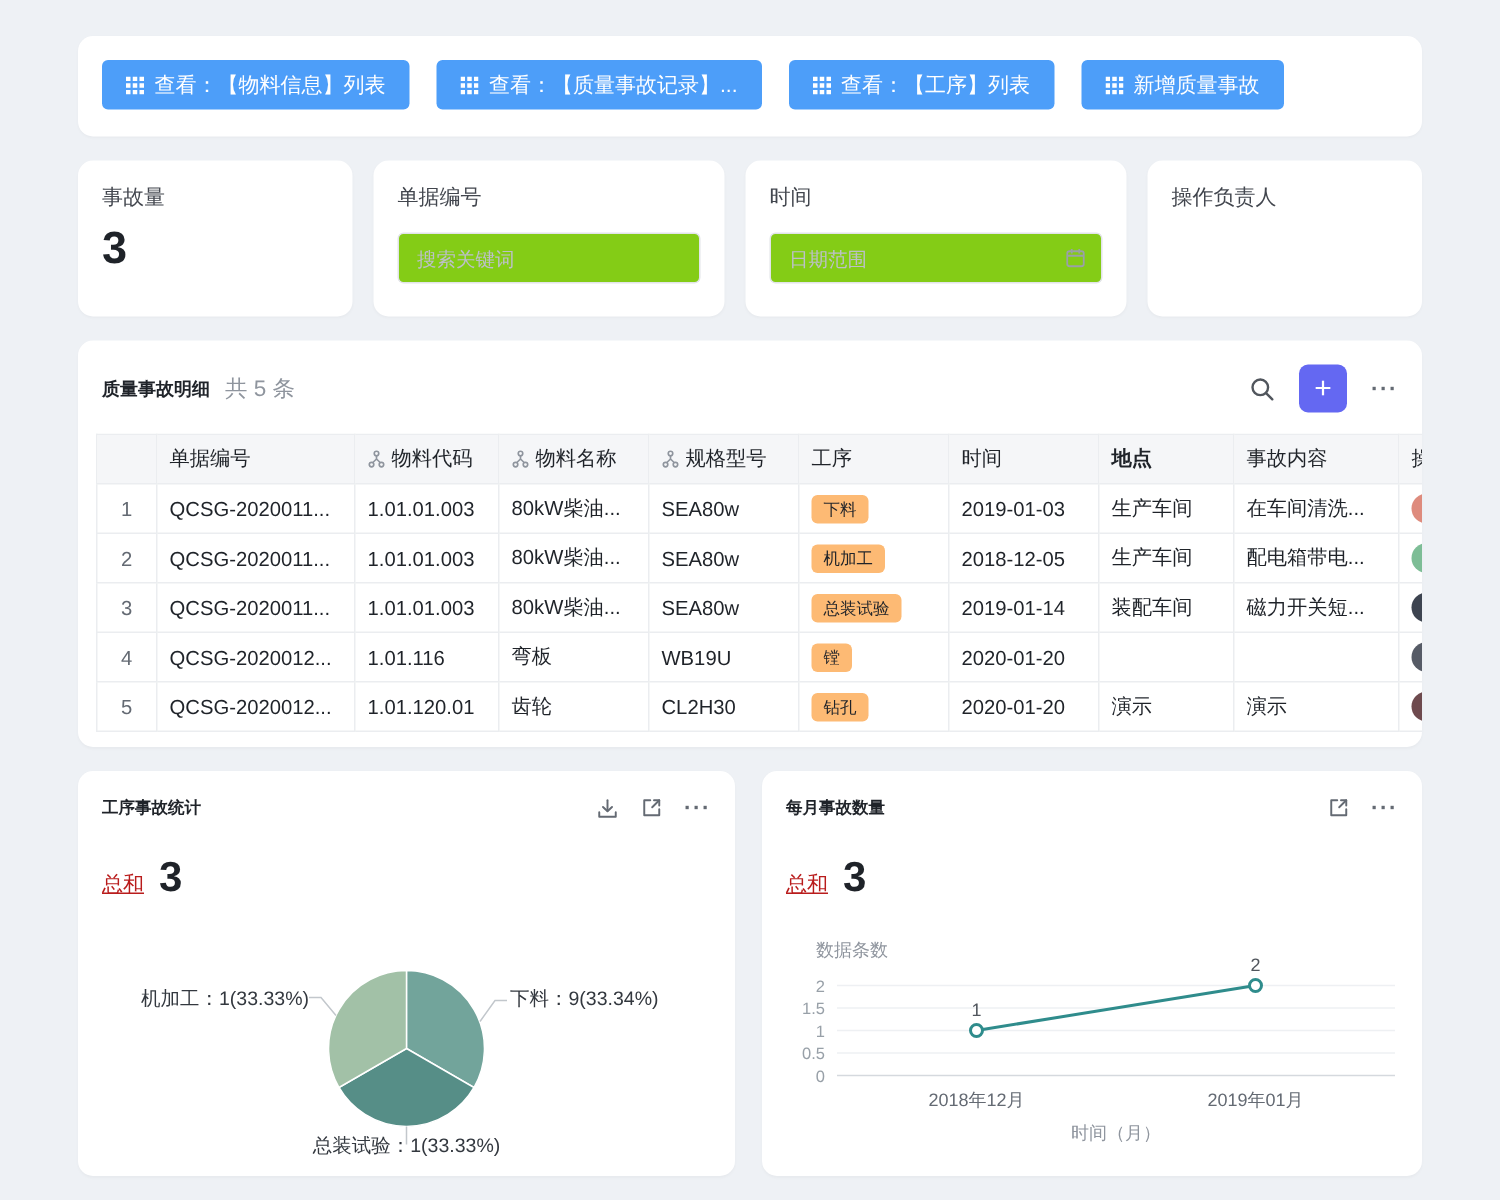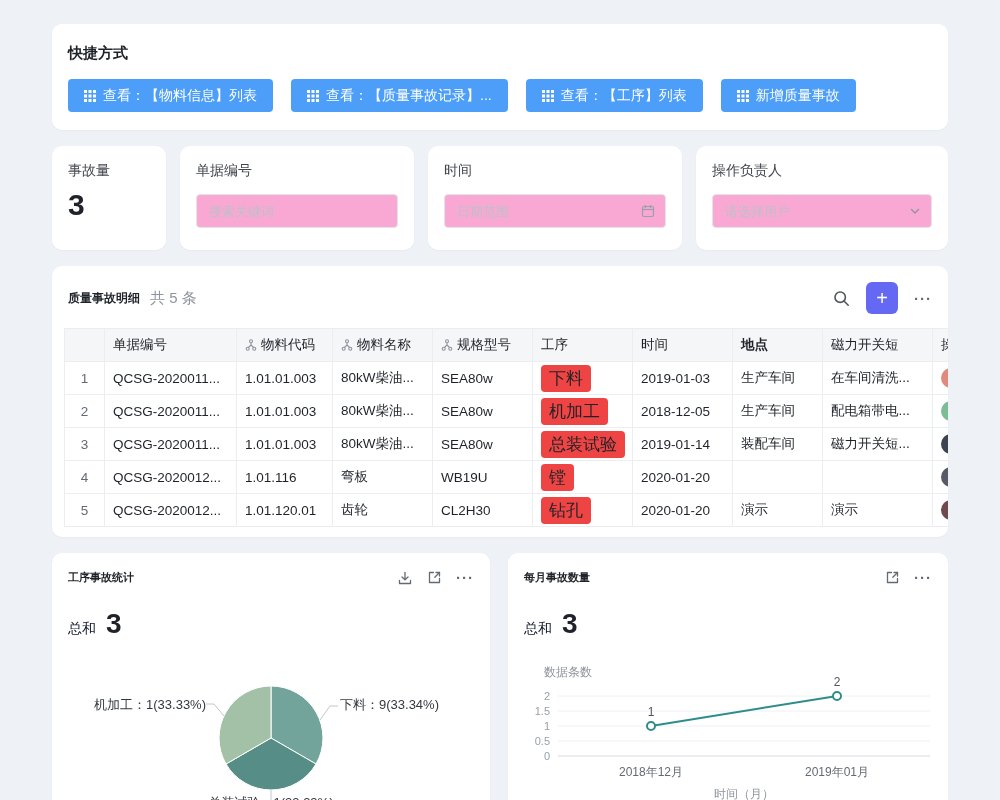--- a/index.html
+++ b/index.html
@@ -9,68 +9,67 @@
   
   .shortcuts{padding:16px 16px 18px;}
   .shortcuts h2{font-size:15px;font-weight:700;margin:4px 0 16px;}
   .btn-row{display:flex;gap:18px;}
   .blue-btn{display:flex;align-items:center;gap:7px;background:#4d9ef9;color:#fff;border:none;border-radius:4px;height:33px;padding:0 16px;font-size:14px;font-family:inherit;cursor:pointer;white-space:nowrap;}
   
   .filter-row{display:grid;grid-template-columns:repeat(4,1fr);gap:14px;margin-top:16px;}
   .filter-card{padding:16px;height:104px;box-sizing:border-box;}
   .filter-label{font-size:14px;color:#42464e;}
   .big-num{font-size:30px;font-weight:700;margin-top:8px;}
-  .input-box{margin-top:14px;height:34px;border:1px solid #e2e4e8;border-radius:4px;display:flex;align-items:center;padding:0 10px;gap:6px;box-sizing:border-box;background:#f9a8d4;}
+  .input-box{margin-top:14px;height:34px;border:1px solid #e2e4e8;border-radius:4px;display:flex;align-items:center;padding:0 10px;gap:6px;box-sizing:border-box;background:#84cc16;}
   .input-box input{border:none;outline:none;flex:1;font-size:13px;font-family:inherit;color:#1f2329;background:transparent;min-width:0;}
   .input-box input::placeholder{color:#bcc0c8;}
   
   .table-card{margin-top:16px;padding:16px 0 10px;}
   .table-head{display:flex;align-items:center;padding:0 16px;}
   .table-title{font-size:12px;font-weight:700;}
   .table-count{font-size:15px;color:#8f959e;margin-left:10px;}
   .table-actions{margin-left:auto;display:flex;align-items:center;gap:16px;}
   .icon-btn{background:none;border:none;cursor:pointer;display:flex;align-items:center;padding:0;}
   .plus-btn{width:32px;height:32px;border-radius:6px;background:#6468f2;color:#fff;font-size:20px;line-height:1;display:flex;align-items:center;justify-content:center;border:none;cursor:pointer;}
   .more-btn{color:#646a73;font-size:15px;font-weight:700;letter-spacing:1px;background:none;border:none;cursor:pointer;padding:0;}
   .table-wrap{margin:14px 0 0 12px;overflow:hidden;}
   table{border-collapse:collapse;table-layout:fixed;width:988px;font-size:13.5px;}
   th,td{border:1px solid #ebedf0;padding:0 8px;height:33px;text-align:left;font-weight:400;white-space:nowrap;overflow:hidden;box-sizing:border-box;}
   thead th{background:#f5f6f8;color:#1f2329;}
   td.idx{color:#646a73;text-align:center;}
-  .tag{background:#ef4444;border-radius:4px;padding:2px 8px;font-size:17px;display:inline-block;}
+  .tag{background:#fdba74;border-radius:4px;padding:2px 8px;font-size:11px;display:inline-block;}
   .avatar{width:20px;height:20px;border-radius:50%;display:inline-block;vertical-align:middle;}
   .branch-icon{vertical-align:-2px;margin-right:4px;}
   
   .charts-row{display:grid;grid-template-columns:438px 440px;gap:18px;margin-top:16px;}
   .chart-card{padding:16px;height:270px;box-sizing:border-box;position:relative;overflow:visible;}
   .chart-head{display:flex;align-items:center;}
   .chart-title{font-size:11px;font-weight:700;}
   .chart-actions{margin-left:auto;display:flex;gap:14px;align-items:center;}
   .sum{margin-top:22px;display:flex;align-items:baseline;gap:10px;height:34px;}
-  .sum-label{font-size:14px;color:#0f172a;}
+  .sum-label{font-size:14px;color:#b91c1c;text-decoration:underline;}
   .sum-value{font-size:28px;font-weight:700;}
   .pie-figure{position:relative;margin-top:14px;height:170px;}
   .pie-figure svg{position:absolute;left:0;top:0;}
   .pie-label{position:absolute;font-size:13px;color:#33383f;white-space:nowrap;}
   .pie-label.left{left:0;width:138px;top:40px;text-align:right;}
   .pie-label.right{left:272px;top:40px;}
   .pie-label.bottom{left:0;width:100%;top:138px;text-align:center;}
   .line-figure{margin-top:4px;}
   .tick{fill:#98a0a8;font-size:11px;font-family:inherit;}
   .axis-name{fill:#8f959e;font-size:12px;font-family:inherit;}
   .pt-label{fill:#51565d;font-size:12px;font-family:inherit;}
   .cat{fill:#646a73;font-size:12px;font-family:inherit;}
 </style>
 </head>
 <body>
 
 <div class="page">
 
   <section class="card shortcuts">
-    <h2>快捷方式</h2>
     <div class="btn-row" id="btn-row">
         <button class="blue-btn">
           <svg width="12" height="12" viewBox="0 0 12 12">
             <rect x="0" y="0" width="3" height="3" fill="#fff"></rect>
             <rect x="0" y="4.5" width="3" height="3" fill="#fff"></rect>
             <rect x="0" y="9" width="3" height="3" fill="#fff"></rect>
             <rect x="4.5" y="0" width="3" height="3" fill="#fff"></rect>
             <rect x="4.5" y="4.5" width="3" height="3" fill="#fff"></rect>
             <rect x="4.5" y="9" width="3" height="3" fill="#fff"></rect>
             <rect x="9" y="0" width="3" height="3" fill="#fff"></rect>
@@ -142,26 +141,20 @@
         <svg width="14" height="14" viewBox="0 0 14 14" fill="none" stroke="#9aa0a8" stroke-width="1.2">
             <rect x="1.5" y="2.5" width="11" height="10" rx="1.5"></rect>
             <line x1="4.5" y1="1" x2="4.5" y2="4"></line>
             <line x1="9.5" y1="1" x2="9.5" y2="4"></line>
             <line x1="1.5" y1="5.5" x2="12.5" y2="5.5"></line>
           </svg>
       </div>
     </section>
     <section class="card filter-card">
       <div class="filter-label">操作负责人</div>
-      <div class="input-box">
-        <input readonly="" placeholder="请选择用户" style="">
-        <svg width="12" height="12" viewBox="0 0 12 12" fill="none" stroke="#8f959e" stroke-width="1.4" stroke-linecap="round">
-            <polyline points="2.5,4.5 6,8 9.5,4.5"></polyline>
-          </svg>
-      </div>
     </section>
   </div>
 
   <section class="card table-card">
     <div class="table-head">
       <span class="table-title">质量事故明细</span>
       <span class="table-count">共 5 条</span>
       <div class="table-actions">
         <button class="icon-btn">
           <svg width="17" height="17" viewBox="0 0 17 17" fill="none" stroke="#51565d" stroke-width="1.6" stroke-linecap="round">
@@ -193,21 +186,21 @@
                 </svg><span>物料名称</span></th>
               <th style="width: 100px;"><svg class="branch-icon" width="12" height="12" viewBox="0 0 12 12" fill="none" stroke="#8f959e" stroke-width="1.1">
                   <circle cx="6" cy="2.3" r="1.5"></circle>
                   <circle cx="2.7" cy="9.7" r="1.5"></circle>
                   <circle cx="9.3" cy="9.7" r="1.5"></circle>
                   <path d="M6,3.8 V6 M6,6 L3.4,8.5 M6,6 L8.6,8.5"></path>
                 </svg><span>规格型号</span></th>
               <th style="width: 100px;"><span>工序</span></th>
               <th style="width: 100px;"><span>时间</span></th>
               <th style="width: 90px; font-weight: bold;"><span>地点</span></th>
-              <th style="width: 110px;"><span>磁力开关短</span></th>
+              <th style="width: 110px;"><span>事故内容</span></th>
               <th style="width: 120px;"><span>操作负责人</span></th>
             </tr>
           </thead>
         <tbody id="tbody">
             <tr>
               <td class="idx">1</td>
               <td>QCSG-2020011...</td>
               <td>1.01.01.003</td>
               <td>80kW柴油...</td>
               <td>SEA80w</td>

